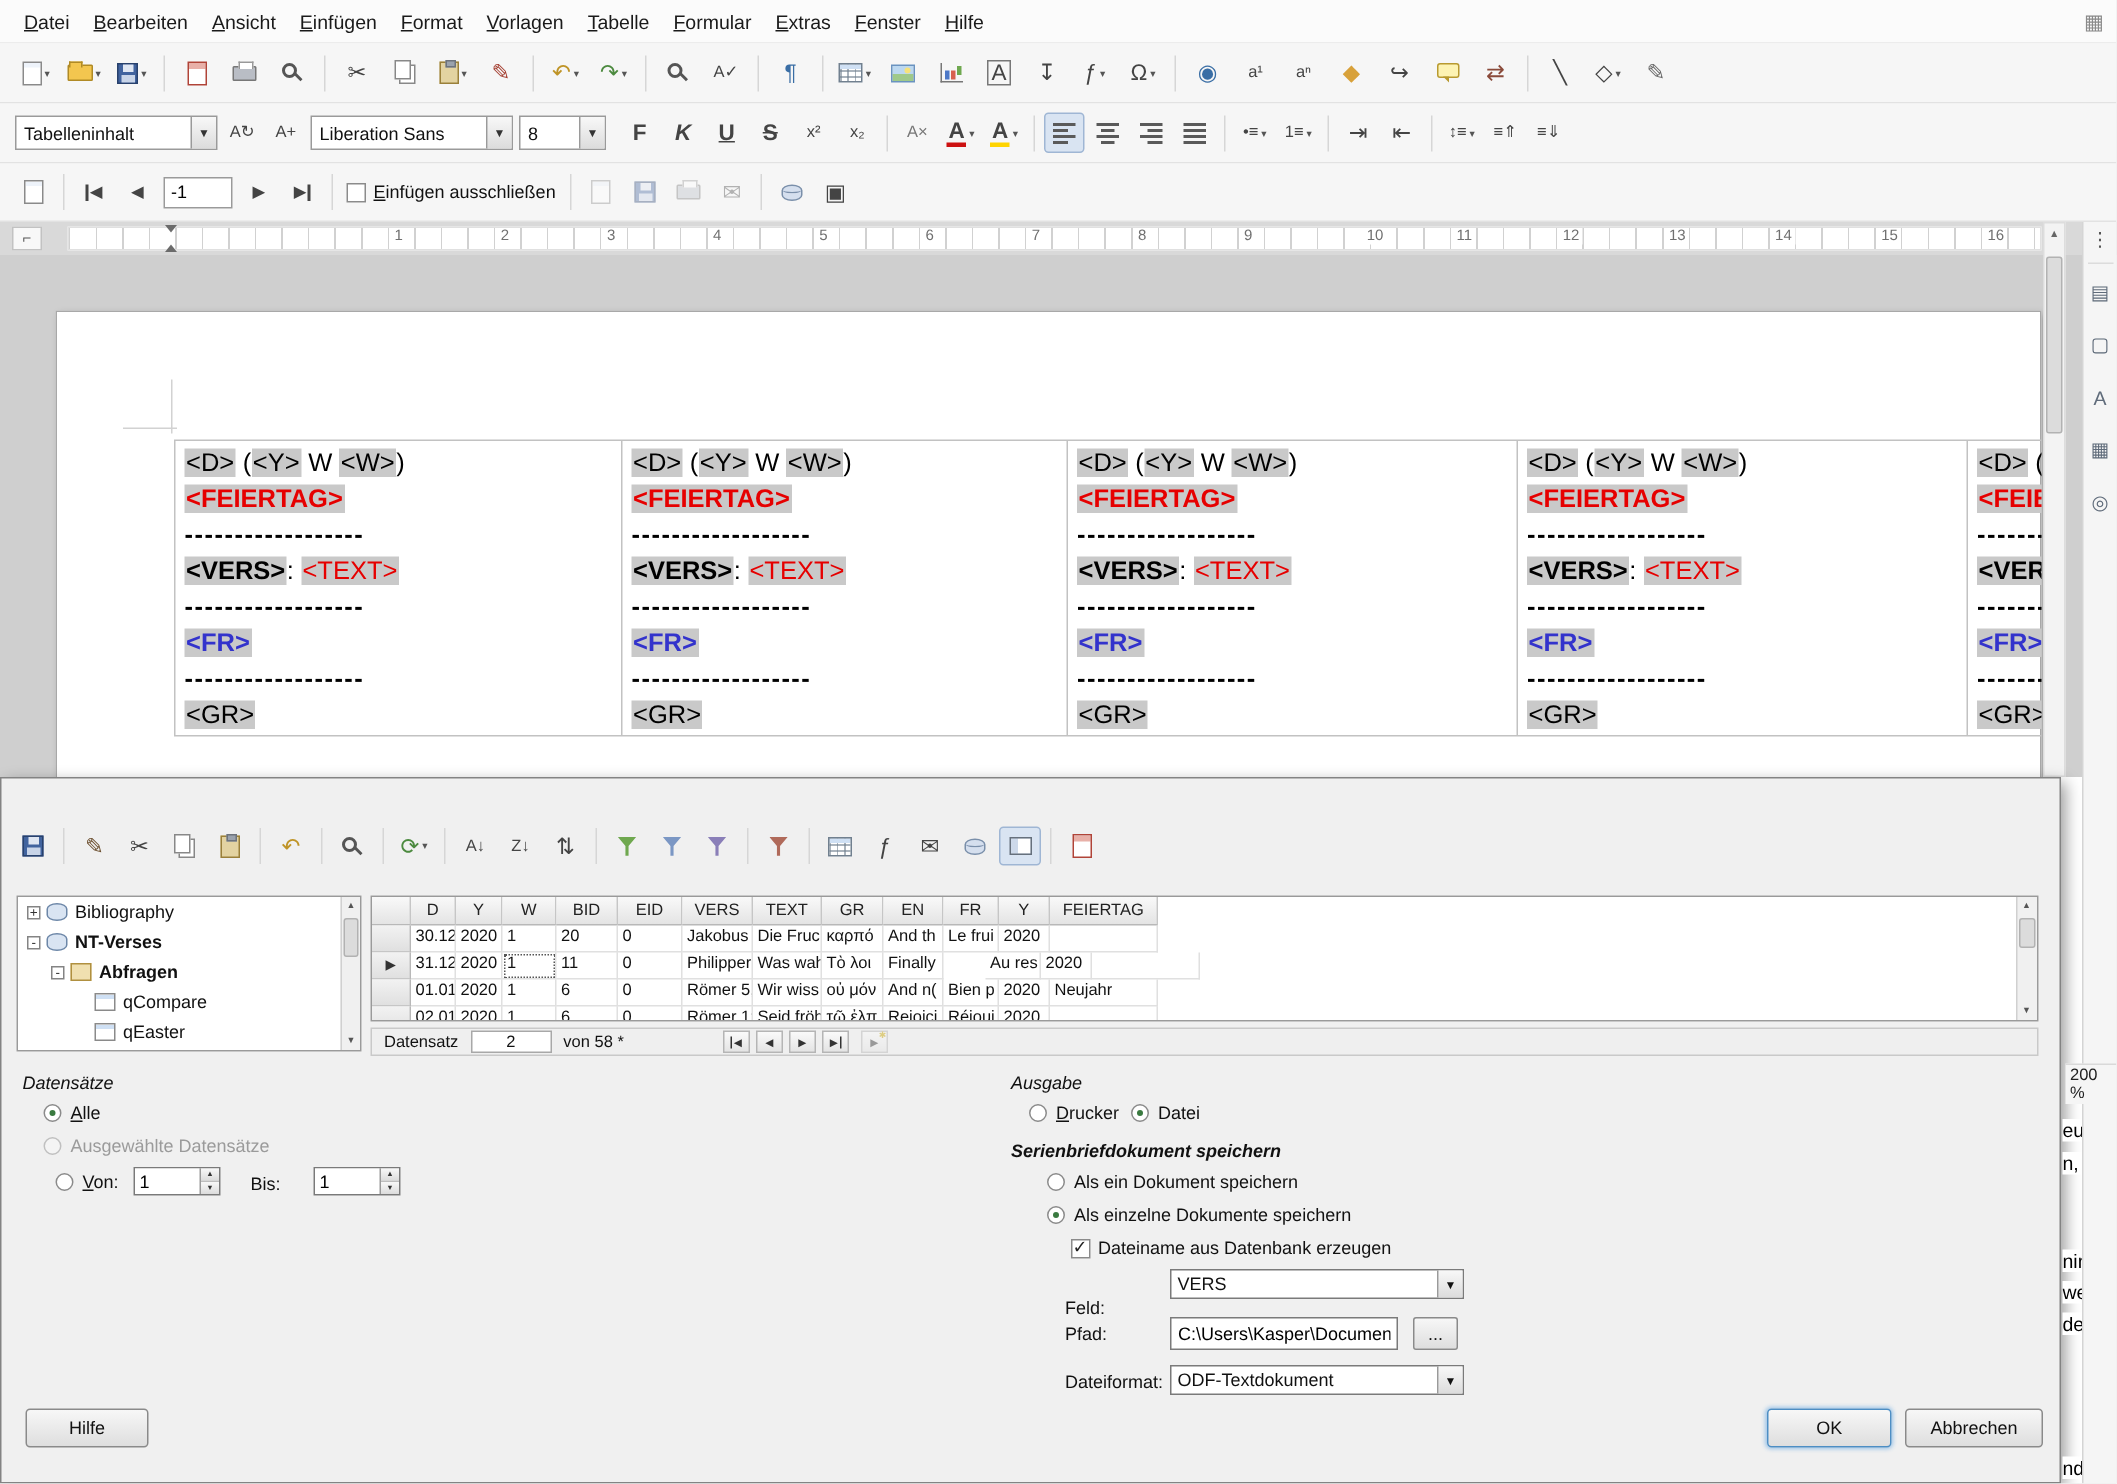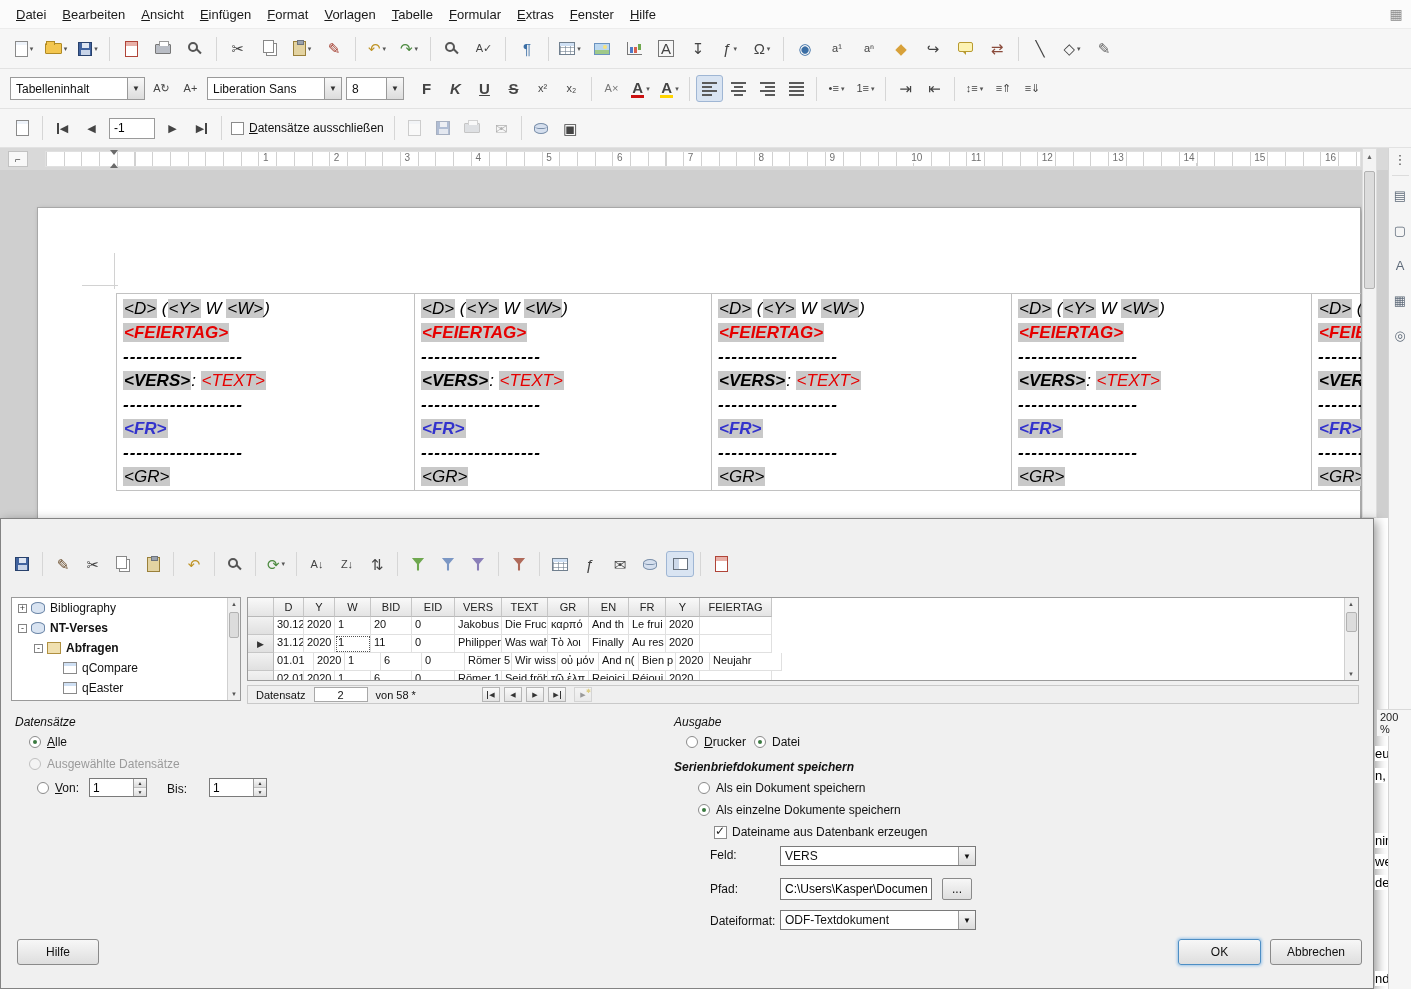--- a/index.html
+++ b/index.html
@@ -89,21 +89,21 @@
   .ruler-num { position:absolute; top:4px; font-size:10px; color:#707070; background:#fff; padding:0 2px; }
   .tabsel { position:absolute; left:8px; top:3px; width:20px; height:16px; border:1px solid #c2c2c2; background:#f8f8f8; color:#555; font-size:10px; display:flex; align-items:center; justify-content:center; }
   .ind-top { position:absolute; left:110px; top:2px; border-left:4px solid transparent; border-right:4px solid transparent; border-top:5px solid #6b6b6b; }
   .ind-bot { position:absolute; left:110px; bottom:2px; border-left:4px solid transparent; border-right:4px solid transparent; border-bottom:5px solid #6b6b6b; }
 
   
   .workspace { position:absolute; left:0; top:170px; width:1388px; height:348px; background:#cfcfcf; overflow:hidden; }
   .page { position:absolute; left:37px; top:37px; width:1324px; height:400px; background:#fff; border:1px solid #a8a8a8; box-shadow:2px 2px 5px rgba(0,0,0,.25); }
   .margin-mark-v { position:absolute; left:76px; top:45px; width:1px; height:36px; background:#d2d2d2; }
   .margin-mark-h { position:absolute; left:44px; top:77px; width:36px; height:1px; background:#d2d2d2; }
-  .doc-table { position:absolute; left:78px; top:85px; height:198px; display:flex; border-top:1px solid #c2c2c2; border-bottom:1px solid #c2c2c2;font-style:italic; }
+  .doc-table { position:absolute; left:78px; top:85px; height:198px; display:flex; border-top:1px solid #c2c2c2; border-bottom:1px solid #c2c2c2; }
   .doc-cell { border-left:1px solid #c2c2c2; padding:3px 6px; overflow:hidden; flex:0 0 auto; }
   .doc-line { height:24px; line-height:24px; font-size:17px; white-space:nowrap; color:#000; }
   .doc-line .plain { color:#000; }
   .doc-line .dash { font-weight:700; letter-spacing:1px; }
   .fld { background:#c9c9c9; padding:0 1px; }
   .fld.red { color:#e60000; }
   .fld.blue { color:#3333cc; }
   .fld.b { font-weight:700; }
 
   
@@ -453,21 +453,21 @@
       </span>
     <input class="rec-input" value="-1" style="">
     <span class="tbtn">
         <span class="glyph g-sm">▶</span>
       </span>
     <span class="tbtn">
         <span class="glyph g-sm g-last">▶</span>
       </span>
     <span class="tsep"></span>
     <span class="checkbox" id="exclude-cb"></span>
-    <span class="mnem">Datensätze ausschließen</span>
+    <span class="mnem">Einfügen ausschließen</span>
     <span class="tsep" style="margin-left:10px"></span>
     <span id="tb3-icons" style="display:flex;align-items:center">
         <span class="tbtn disabled">
           <span class="k k-page"></span>
         </span>
         <span class="tbtn disabled">
           <span class="k k-floppy"></span>
         </span>
         <span class="tbtn disabled">
           <span class="k k-printer"></span>
@@ -739,27 +739,27 @@
             <div class="grid-rowhead" style="width: 26px;">▶</div>
             <div class="grid-cell" style="width: 30px;">31.12</div>
             <div class="grid-cell" style="width: 31px;">2020</div>
             <div class="grid-cell editing" style="width: 36px;">1</div>
             <div class="grid-cell" style="width: 41px;">11</div>
             <div class="grid-cell" style="width: 43px;">0</div>
             <div class="grid-cell" style="width: 47px;">Philipper</div>
             <div class="grid-cell" style="width: 46px;">Was wah</div>
             <div class="grid-cell" style="width: 41px;">Τὸ λοι</div>
             <div class="grid-cell" style="width: 40px;">Finally</div>
-            <div class="grid-cell" style="width: 37px;">Au res</div>
+            <div class="grid-cell" style="width: 37px; margin-left: 28px;">Au res</div>
             <div class="grid-cell" style="width: 34px;">2020</div>
             <div class="grid-cell" style="width: 72px;"></div>
           </div>
           <div class="grid-row">
             <div class="grid-rowhead" style="width: 26px;"></div>
-            <div class="grid-cell" style="width: 40px;">01.01</div>
+            <div class="grid-cell" style="width: 30px;">01.01</div>
             <div class="grid-cell" style="width: 31px;">2020</div>
             <div class="grid-cell" style="width: 36px;">1</div>
             <div class="grid-cell" style="width: 41px;">6</div>
             <div class="grid-cell" style="width: 43px;">0</div>
             <div class="grid-cell" style="width: 47px;">Römer 5,</div>
             <div class="grid-cell" style="width: 46px;">Wir wiss</div>
             <div class="grid-cell" style="width: 41px;">οὐ μόν</div>
             <div class="grid-cell" style="width: 40px;">And n(</div>
             <div class="grid-cell" style="width: 37px;">Bien p</div>
             <div class="grid-cell" style="width: 34px;">2020</div>
@@ -857,21 +857,21 @@
     </div>
     <div class="radio-row" style="left:697px;top:284px">
       <span class="radio checked"></span>
       <span>Als einzelne Dokumente speichern</span>
     </div>
     <div class="cb-row" style="left:709px;top:306px">
       <span class="checkbox checked"></span>
       <span>Dateiname aus Datenbank erzeugen</span>
     </div>
 
-    <span class="dlg-label" style="left:709px;top:329px">Feld:</span>
+    <span class="dlg-label" style="left:709px;top:346px">Feld:</span>
     <div class="dlg-combo" style="left:779px;top:327px;width:196px">
       <span class="ctext">VERS</span>
       <span class="carrow">▼</span>
     </div>
 
     <span class="dlg-label" style="left:709px;top:363px">Pfad:</span>
     <input class="dlg-input" style="left: 779px; top: 359px; width: 152px;" value="C:\Users\Kasper\Documents">
     <span class="browse-btn" style="left:941px;top:359px">...</span>
 
     <span class="dlg-label" style="left:709px;top:395px">Dateiformat:</span>

